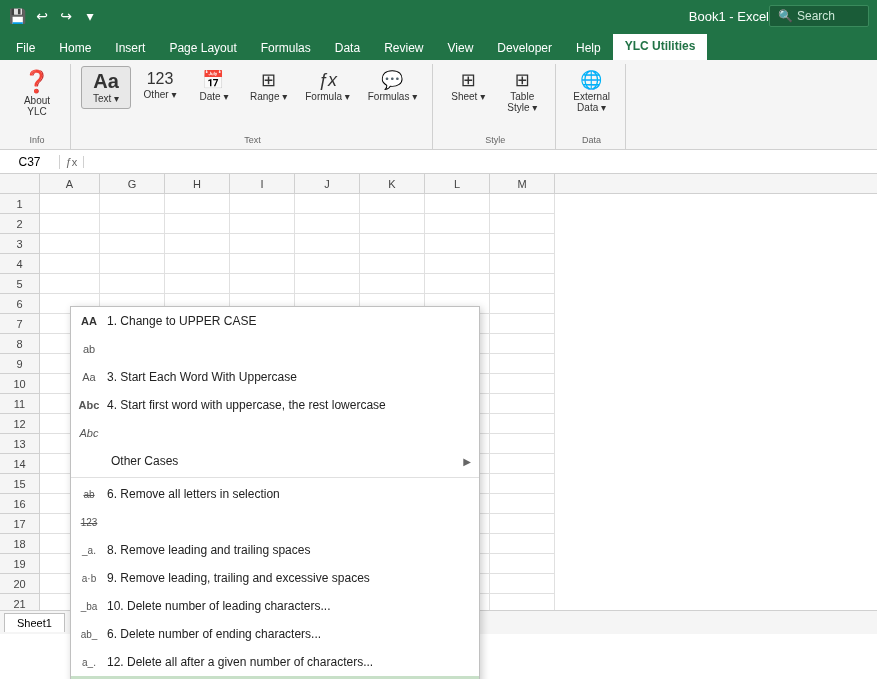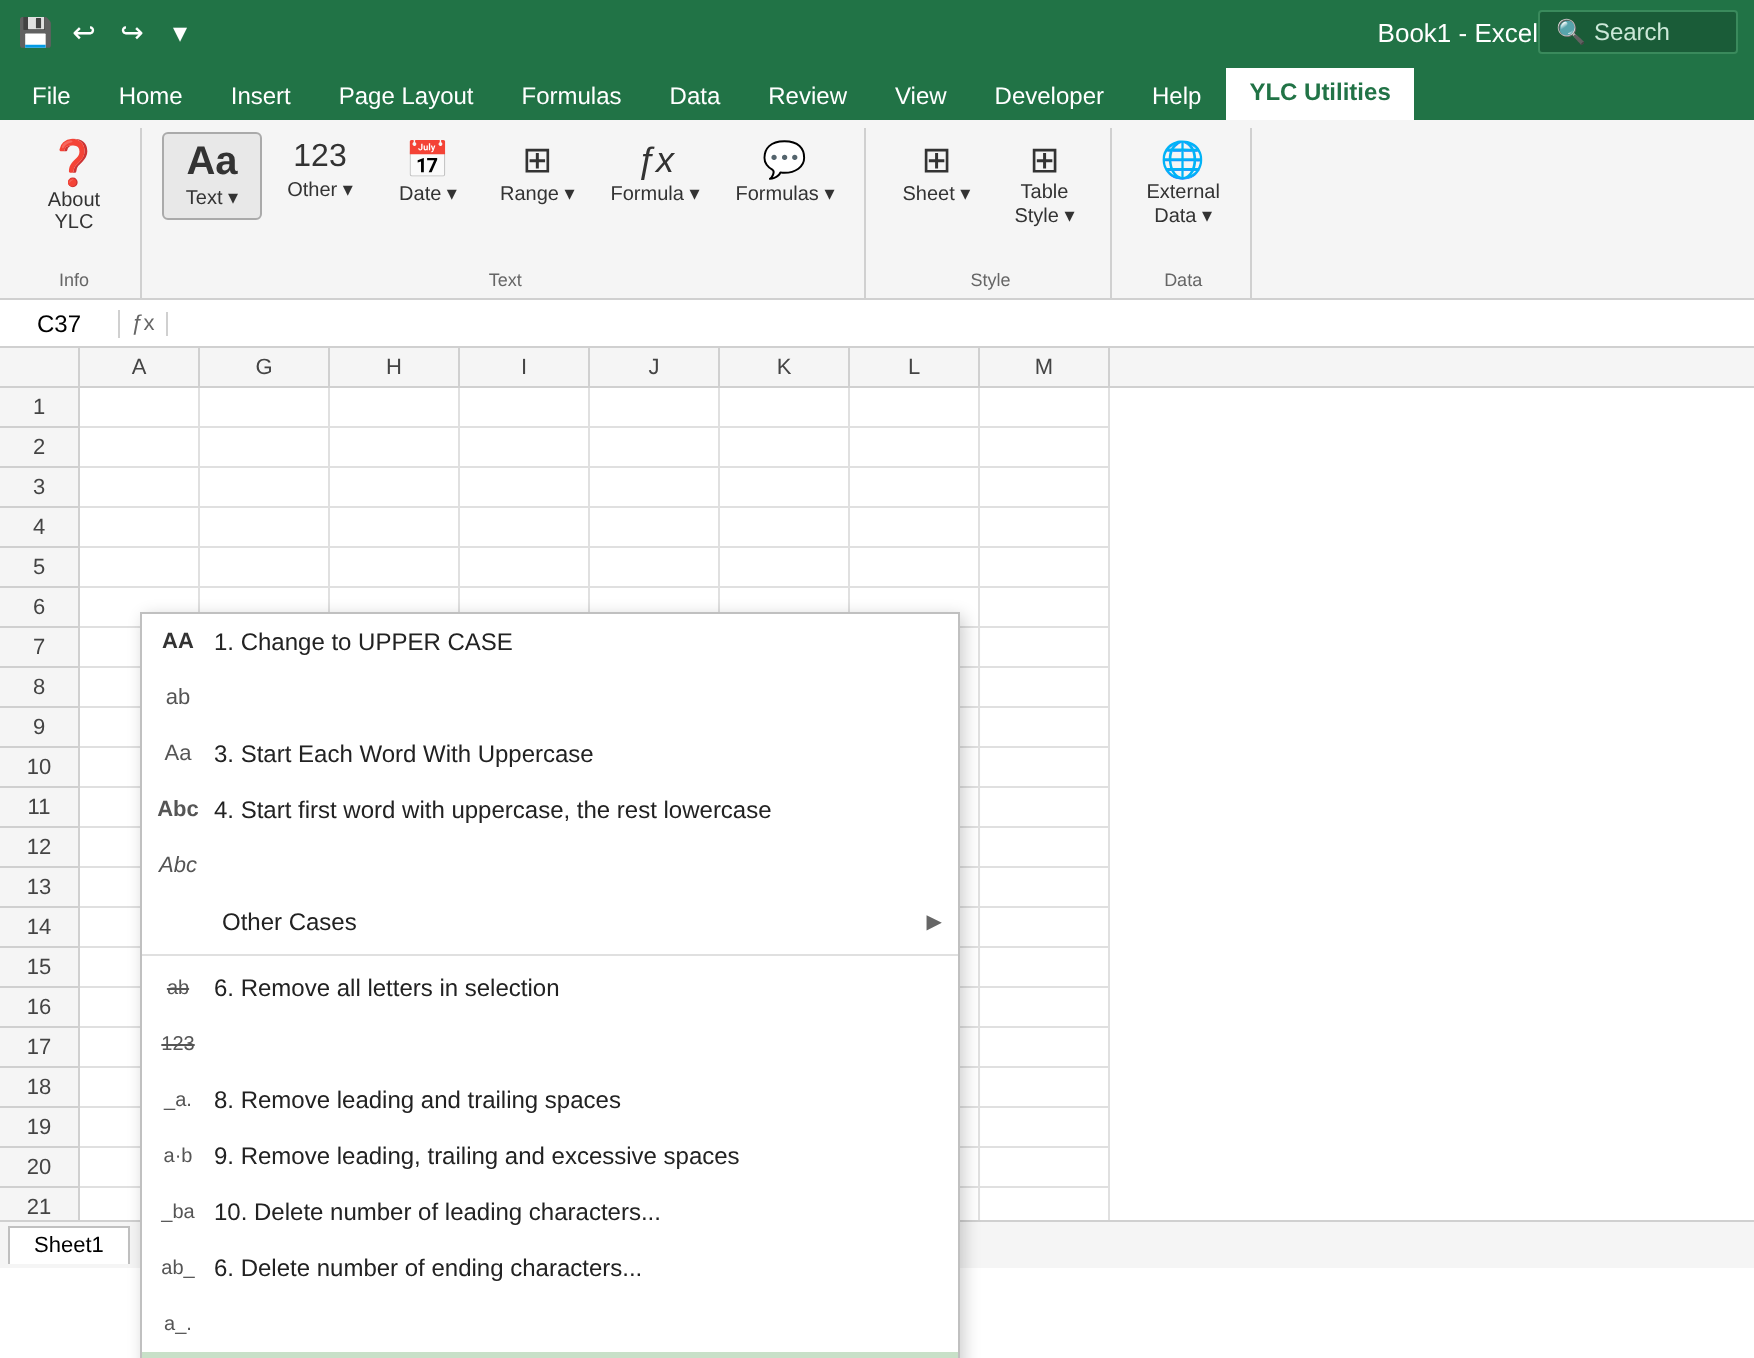--- a/index.html
+++ b/index.html
@@ -677,20 +677,21 @@
     <div class="menu-item">
       <span class="menu-icon" style="font-size:10px;color:#555;">_ba</span>
       <span class="menu-text">10. Delete number of leading characters...</span>
     </div>
     <div class="menu-item">
       <span class="menu-icon" style="font-size:10px;color:#555;">ab_</span>
       <span class="menu-text">6. Delete number of ending characters...</span>
     </div>
     <div class="menu-item">
       <span class="menu-icon" style="font-size:10px;color:#555;">a_.</span>
+      <span class="menu-text">12. Delete all after a given number of characters...</span>
     </div>
     <div class="menu-item highlighted">
       
       
     </div>
 
   </div>
 
   <div class="sheet-tabs" style="position:absolute; bottom:0; left:0; right:0;">
     <div class="sheet-tab">Sheet1</div>

